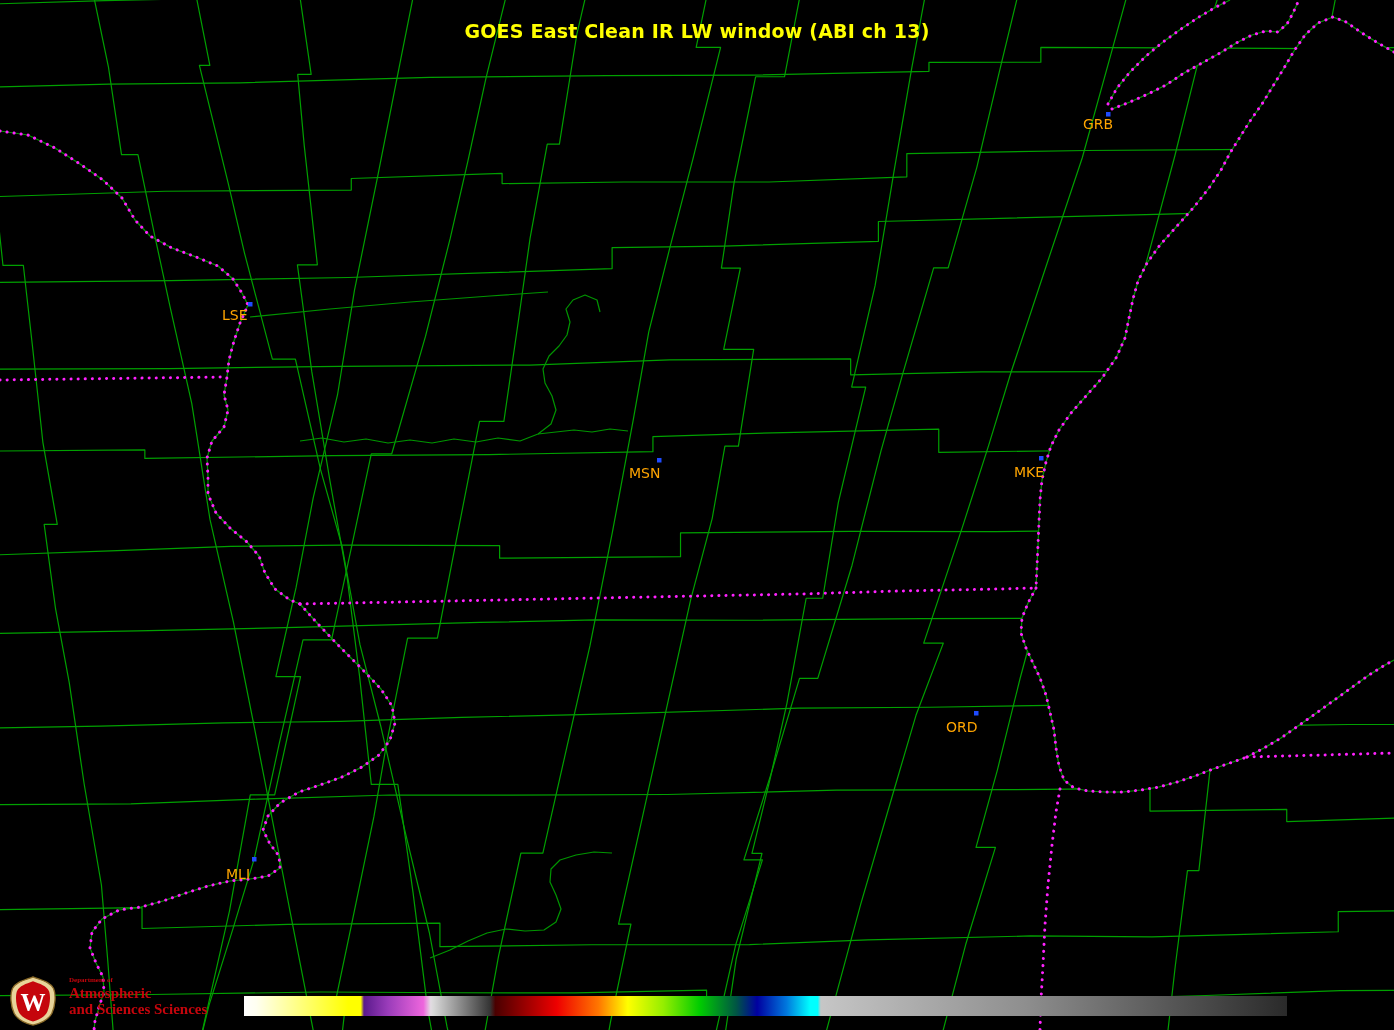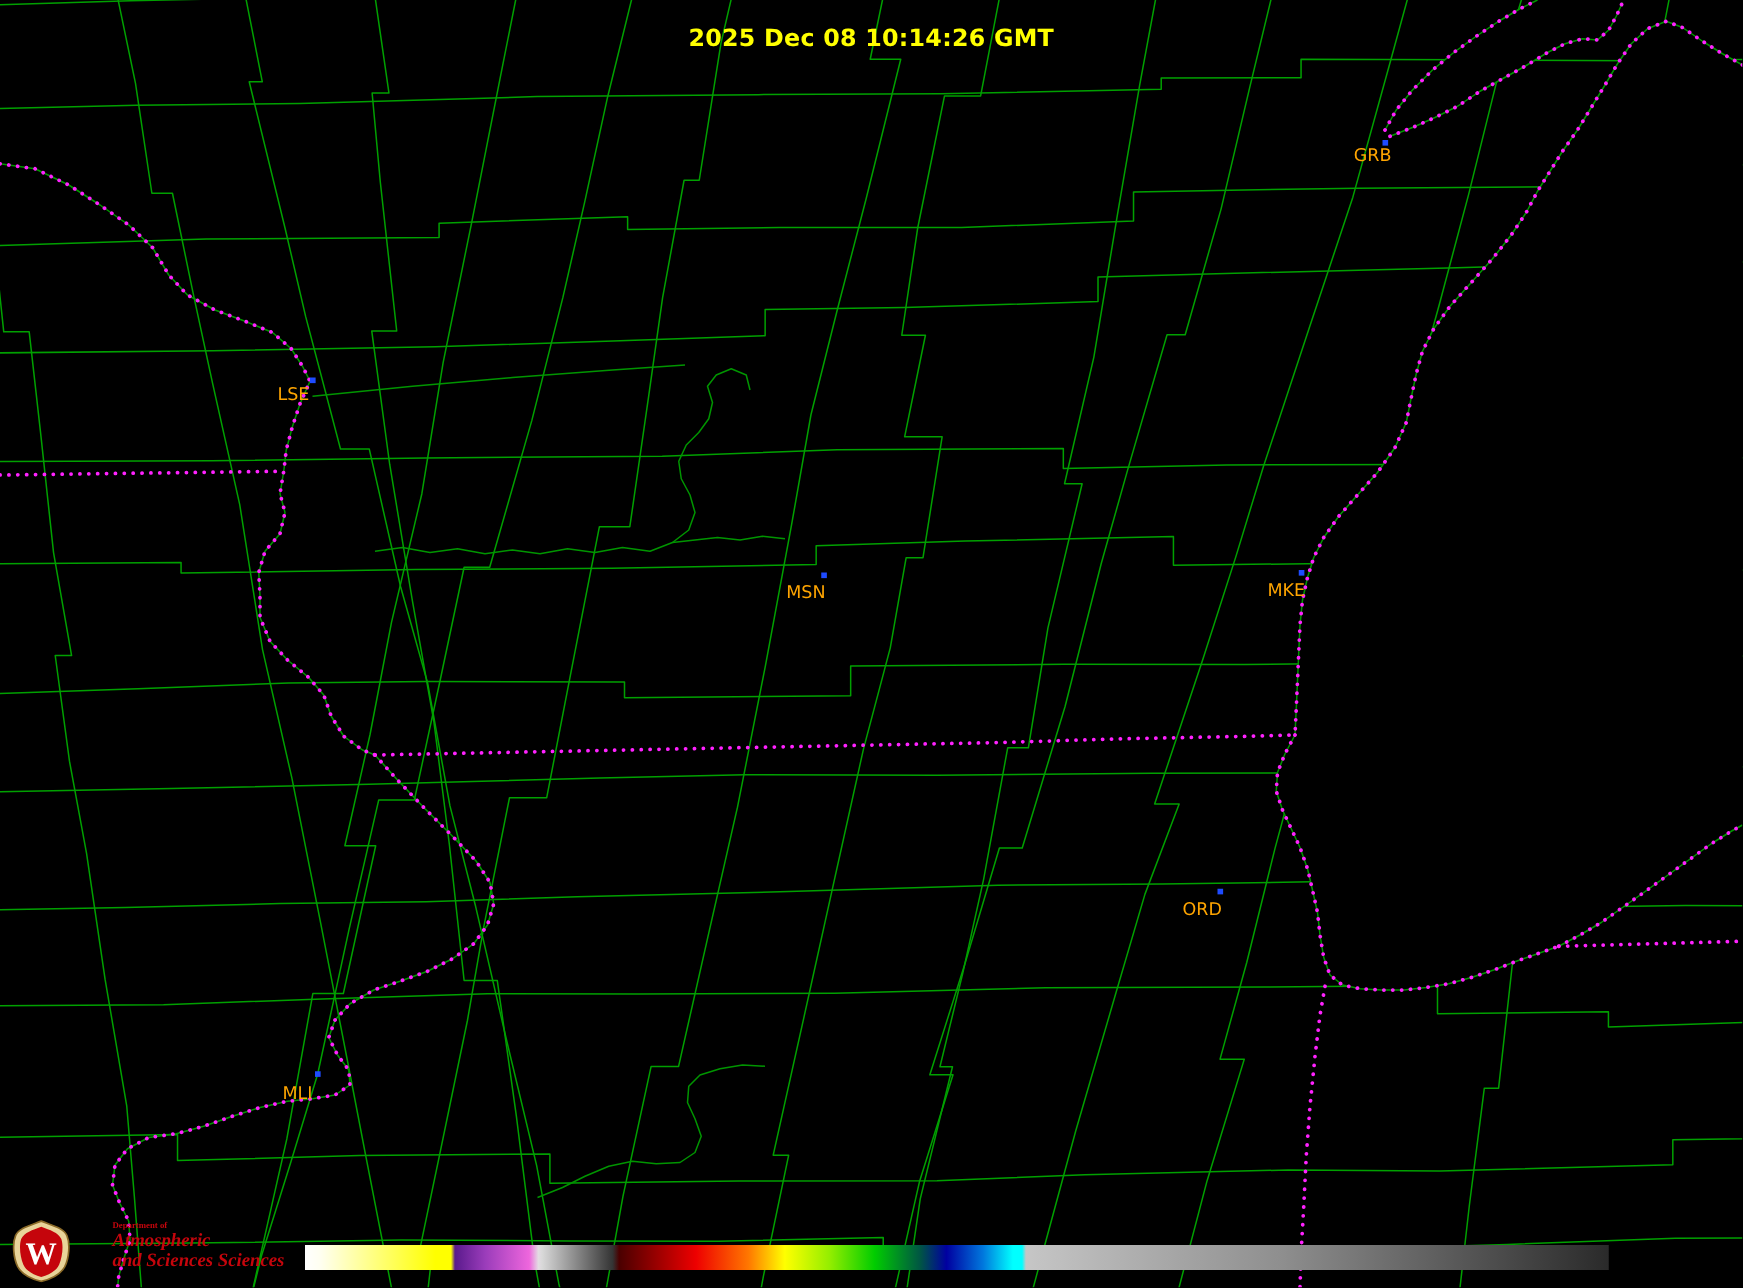--- a/index.html
+++ b/index.html
@@ -8,23 +8,23 @@
   #map-svg{position:absolute;left:0;top:0;}
   .cnty{fill:none;stroke:#00a000;stroke-width:1.2;stroke-linejoin:round;}
   .shore{fill:none;stroke:#009500;stroke-width:1.2;stroke-linejoin:round;}
   .stborder{fill:none;stroke:#ff22ff;stroke-width:3;stroke-dasharray:0.1 7;stroke-linecap:round;}
   .water{fill:#000;stroke:none;}
   .stn-label{fill:#ffa500;font:14px "DejaVu Sans",sans-serif;}
   .title{position:absolute;left:0;right:0;top:20px;text-align:center;color:#ffff00;
          font-weight:bold;font-size:19px;line-height:23px;z-index:5;letter-spacing:0.2px;}
   #colorbar{position:absolute;left:244px;top:996px;width:1043px;height:20px;z-index:6;}
   .logo{position:absolute;left:6px;top:976px;display:flex;align-items:flex-start;gap:9px;z-index:6;}
-  .logo-text{color:#c5050c;font-family:"Liberation Serif",serif;margin-left:21px;}
+  .logo-text{color:#c5050c;font-family:"Liberation Serif",serif;}
   .logo-dept{font-size:7px;line-height:9px;font-weight:bold;}
-  .logo-name{font-size:15px;line-height:16px;font-weight:bold;font-style:italic;}
+  .logo-name{font-size:15px;line-height:16px;font-weight:bold;}
 </style>
 </head>
 <body>
 
 <div id="screen">
 
   <svg id="map-svg" width="1394" height="1030" viewBox="0 0 1394 1030">
     <g id="county-layer">
         <path d="M-31.602038392797112,-39.3072289833799 L-17.81802226416268,65.64420630224049 L-8.354160693826994,158.95583792822435 L2.9926279480448574,265.44694242300466 L23.36067886230262,265.44694242300466 L32.36525717019937,345.3038054285571 L42.836044979688474,442.04078170470893 L57.26462983174474,524.4174614176154 L44.171749228818726,524.4174614176154 L55.58223375412196,608.9650220726617 L69.24393866188886,682.6909265783615 L84.11401938393375,783.7721682735719 L101.41305508025278,884.9912004824728 L107.47148057246606,956.990124178119 L114.47333642557972,1048.2559104007669 L131.85272252929173,1048.2559104007669" class="cnty"></path>
         <path d="M86.50833392515779,-38.38663512142375 L108.40396442810825,66.77741917548701 L121.50334626957965,154.59414534037933 L137.95188552290392,154.59414534037933 L154.40634796691083,234.11292168544605 L169.98499415685953,306.2944883899763 L191.78471860103292,403.68812053930014 L210.02870155684388,519.6820211061276 L233.43710332236083,622.1403224254027 L255.67354672926731,734.038196192123 L278.68598037628834,852.4135124124587 L292.2219076587871,922.6985095068812 L312.92923856126555,1028.9120892458595 L336.1212264216555,1147.7587871695869" class="cnty"></path>
@@ -105,21 +105,21 @@
           <text x="946" y="732" class="stn-label">ORD</text>
         </g>
         <g>
           <rect x="252" y="857" width="4.5" height="4.5" fill="#1e4bff"></rect>
           <text x="226" y="879" class="stn-label">MLI</text>
         </g>
       </g>
   </svg>
 
   <div class="title">
-    <div>2025 Dec 08  10:14:26 GMT</div>
+    <div>GOES East Clean IR LW window (ABI ch 13)</div>
   </div>
 
   <div id="colorbar" style="left: 244px; top: 996px; width: 1043px; height: 20px; background: linear-gradient(90deg, rgb(255, 255, 255) 0%, rgb(255, 255, 240) 1.2%, rgb(255, 255, 0) 10%, rgb(255, 255, 0) 11.2%, rgb(90, 26, 140) 11.5%, rgb(154, 60, 186) 13.8%, rgb(238, 102, 221) 17.2%, rgb(226, 220, 226) 17.9%, rgb(216, 216, 216) 18.2%, rgb(52, 52, 52) 23.6%, rgb(74, 0, 0) 24.1%, rgb(238, 0, 0) 30%, rgb(255, 119, 0) 34%, rgb(255, 255, 0) 36.8%, rgb(149, 238, 0) 40.2%, rgb(0, 204, 0) 43.7%, rgb(0, 85, 68) 47.2%, rgb(0, 0, 160) 49.2%, rgb(0, 119, 221) 52%, rgb(0, 255, 255) 54.3%, rgb(0, 255, 255) 55%, rgb(198, 198, 198) 55.3%, rgb(142, 142, 142) 75%, rgb(42, 42, 42) 100%);"></div>
 
   <div class="logo">
     <svg width="54" height="50" viewBox="0 0 60 56">
       <path d="M30 1 C20 5 10 7 7 14 C4 21 5 34 9 42 C13 49 21 53 30 55 C39 53 47 49 51 42 C55 34 56 21 53 14 C50 7 40 5 30 1 Z" fill="#e8d49a" stroke="#8a6a28" stroke-width="1.5"></path>
       <path d="M30 6 C22 9 15 11 12 17 C10 23 11 33 14 40 C17 46 23 49 30 51 C37 49 43 46 46 40 C49 33 50 23 48 17 C45 11 38 9 30 6 Z" fill="#c5050c"></path>
       <text x="30" y="39" text-anchor="middle" font-family="Liberation Serif,serif" font-weight="bold" font-size="28" fill="#ffffff">W</text>
     </svg>

